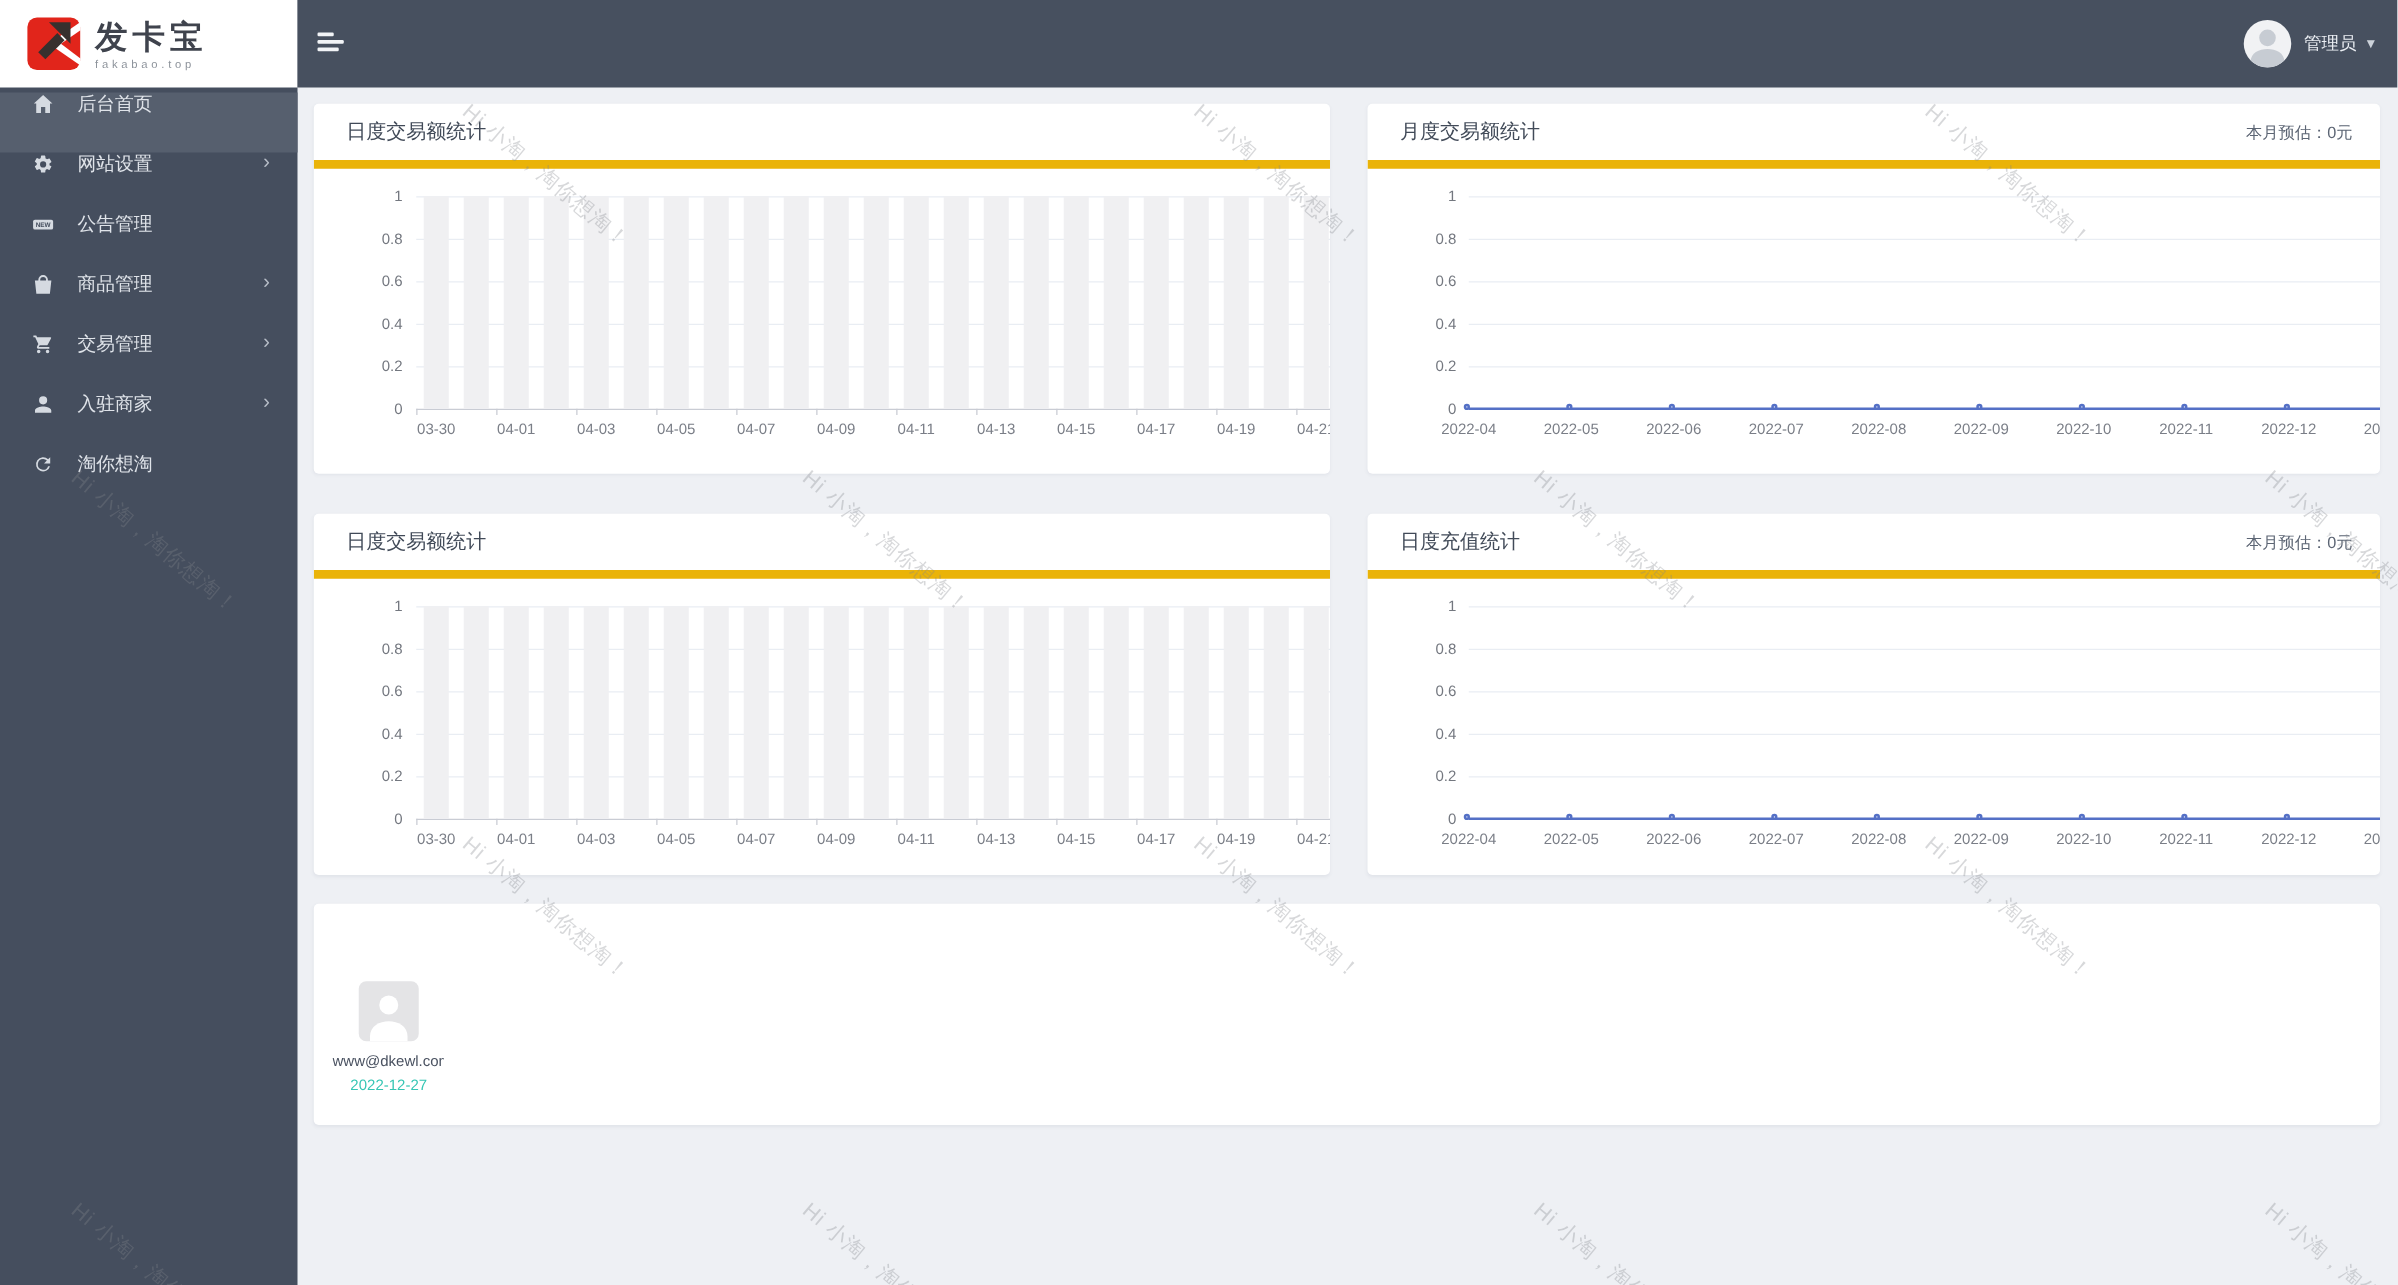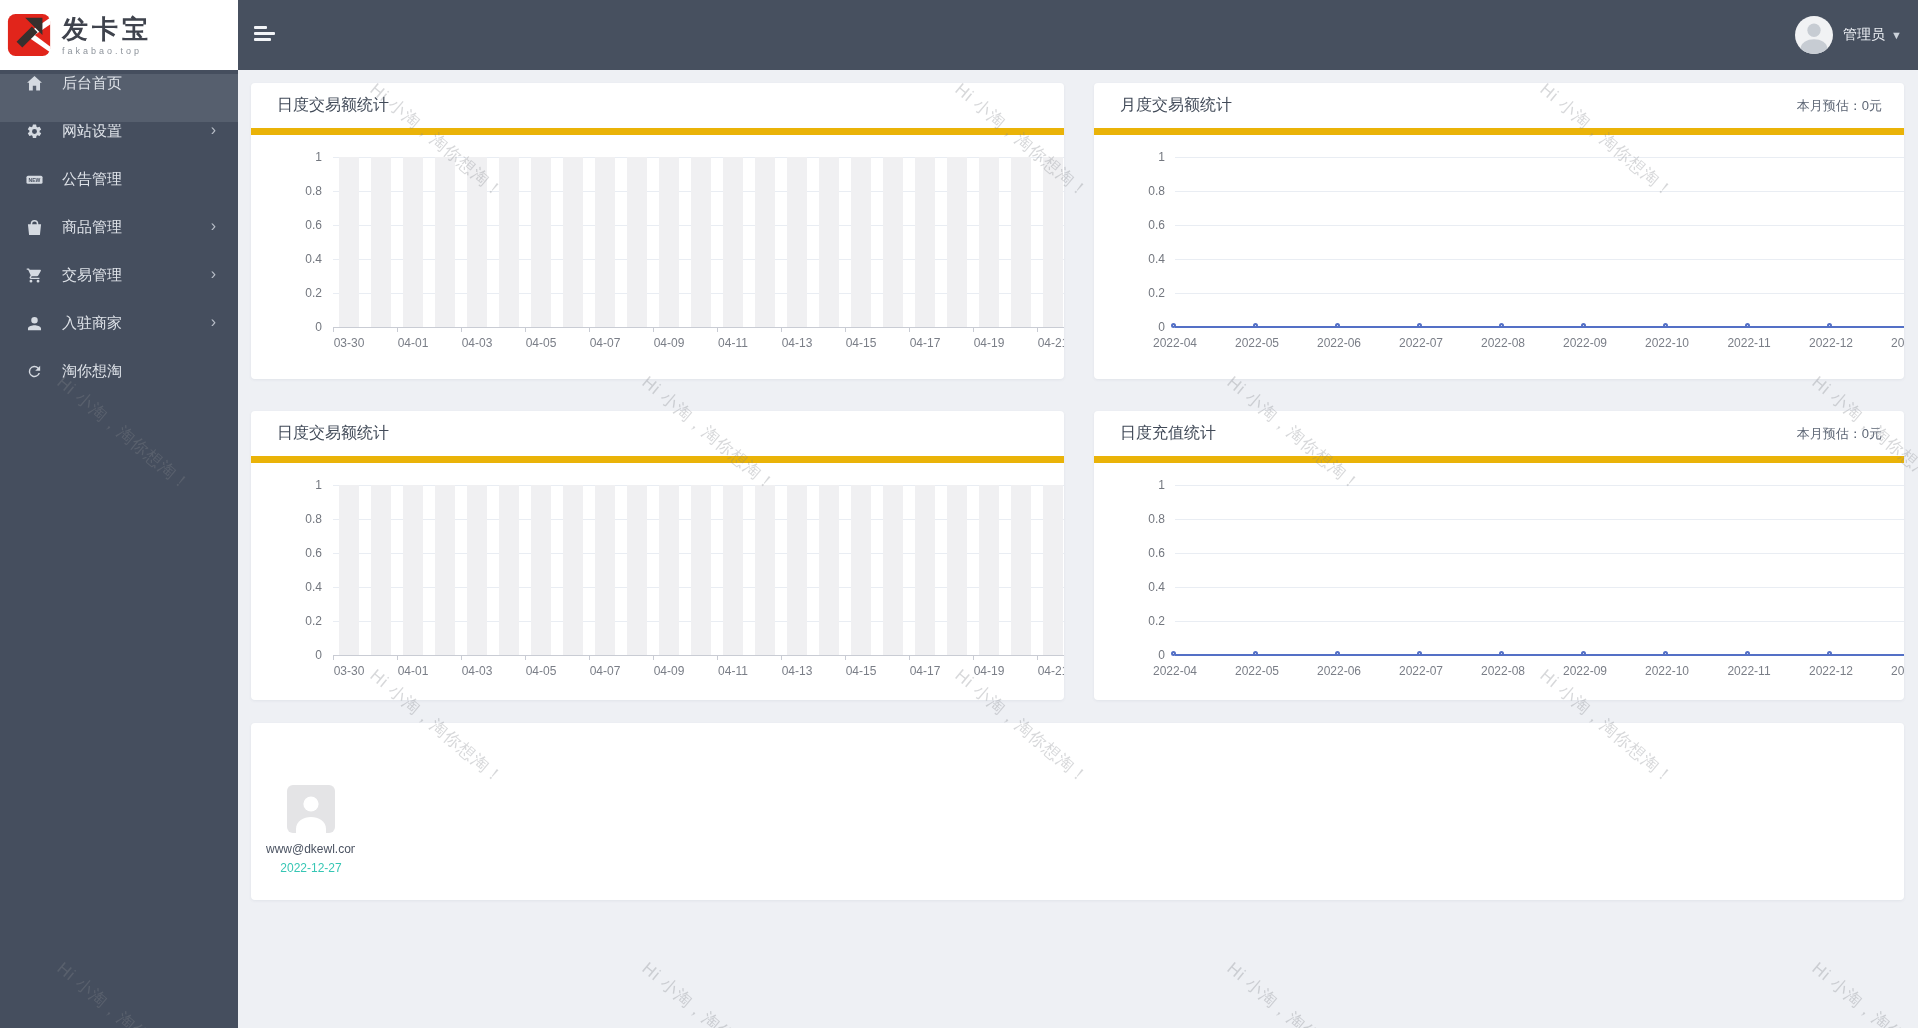--- a/index.html
+++ b/index.html
@@ -3,21 +3,21 @@
 <meta charset="utf-8">
 <style>
   * { margin:0; padding:0; box-sizing:border-box; }
   html,body { width:1918px; height:1028px; overflow:hidden; }
   body {
     font-family:"Liberation Sans","DejaVu Sans",sans-serif;
     background:#eef0f4; position:relative; color:#414a58;
   }
   
   .sidebar { position:absolute; left:0; top:0; width:238px; height:1028px; background:#454e5e; z-index:2; }
-  .logo-area { height:70px; background:#ffffff; display:flex; align-items:center; padding-left:6px; cursor:pointer; }
+  .logo-area { height:70px; background:#ffffff; display:flex; align-items:center; padding-left:20px; cursor:pointer; }
   .logo-mark { width:46px; height:46px; flex:none; }
   .logo-text { margin-left:10px; }
   .logo-name { font-size:26px; font-weight:bold; color:#3f434d; letter-spacing:4px; line-height:28px; }
   .logo-domain { font-size:9px; color:#8d939b; letter-spacing:3px; margin-top:3px; }
   .nav { padding-top:4px; }
   .nav-item { height:48px; display:flex; align-items:flex-start; position:relative; cursor:pointer; color:#dfe3e9; }
   .nav-item.active { background:#565f6e; }
   .nav-icon { width:18px; height:18px; margin-left:25px; flex:none; display:flex; align-items:center; justify-content:center; color:#d5dae1; }
   .nav-icon svg { width:17px; height:17px; fill:currentColor; }
   .nav-label { margin-left:19px; font-size:15px; }

